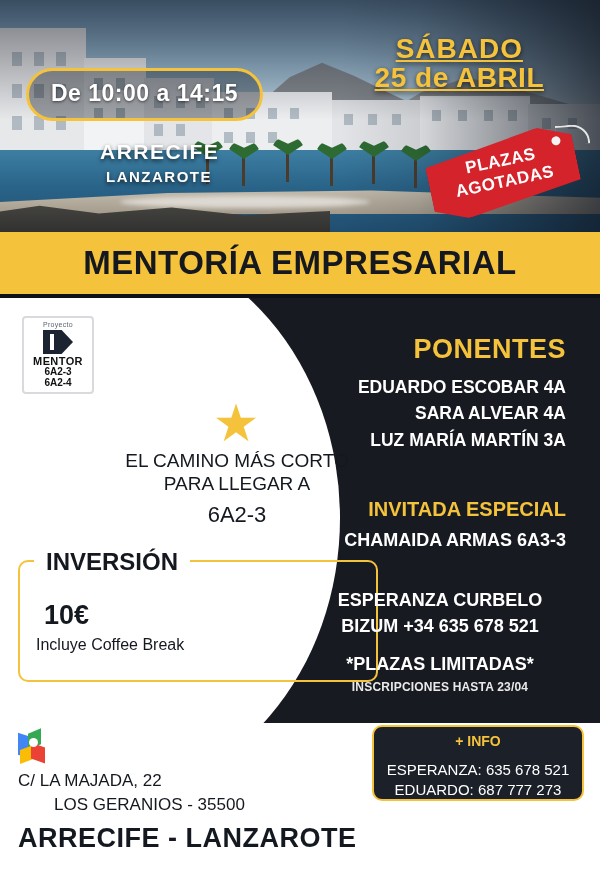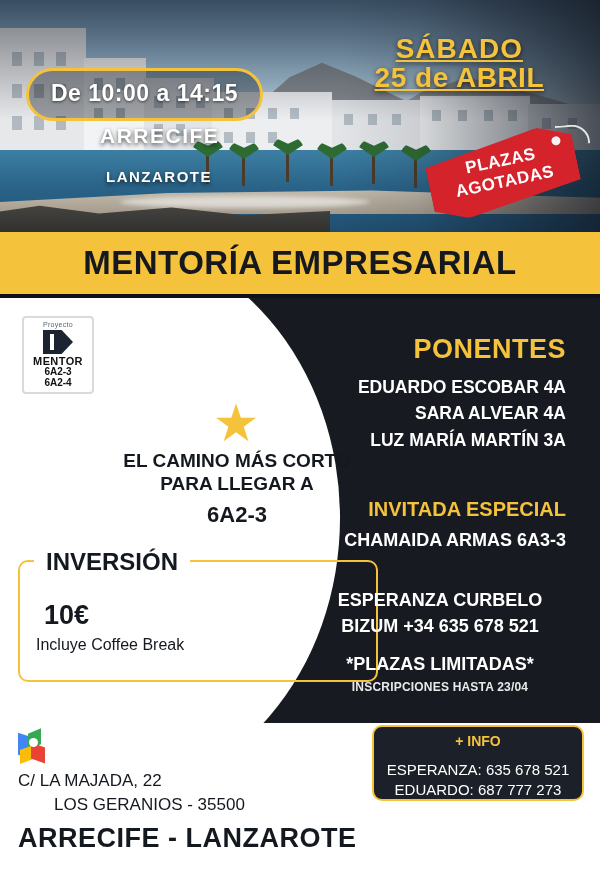--- a/index.html
+++ b/index.html
@@ -99,21 +99,21 @@
   .time-pill {
     position: absolute; left: 26px; top: 68px;
     border: 3px solid #f5c33b; border-radius: 28px;
     padding: 9px 22px 11px;
     color: #ffffff; font-weight: bold; font-size: 23px;
     letter-spacing: .5px;
     background: rgba(10,14,22,.35);
     text-shadow: 0 1px 3px rgba(0,0,0,.6);
   }
   .city {
-    position: absolute; left: 100px; top: 124px;
+    position: absolute; left: 100px; top: 140px;
     color:#ffffff; font-weight: bold; font-size: 21px; letter-spacing: 1.5px;
     text-shadow: 0 2px 4px rgba(0,0,0,.7);
   }
   .island {
     position: absolute; left: 106px; top: 168px;
     color:#ffffff; font-weight: bold; font-size: 15px; letter-spacing: 1.5px;
     text-shadow: 0 2px 4px rgba(0,0,0,.7);
   }
   .date-big {
     position: absolute; right: 56px; top: 34px; text-align: center;
@@ -196,21 +196,21 @@
   .logo-box .mentor { font-size: 11px; font-weight: bold; color:#111; letter-spacing:.4px; }
   .logo-box .codes { font-size: 10px; font-weight: bold; color:#111; line-height:1.05; }
 
   
   .star {
     position: absolute; left: 212px; top: 105px; width: 48px; height: 46px;
     color: #f5c33b; font-size: 52px; line-height: 40px; text-align: center;
   }
   .short-path {
     position: absolute; left: 82px; top: 152px; width: 310px;
-    text-align: center; color: #14181f; font-weight: bold;
+    text-align: center; color: #14181f; font-weight: normal;
     font-size: 19px; line-height: 1.2;
   }
   .short-path .code { display:block; margin-top:6px; font-size: 22px; }
 
   
   .ponentes-title {
     position: absolute; right: 34px; top: 36px;
     color: #f5c33b; font-weight: bold; font-size: 27px; letter-spacing: .5px;
     text-align: right;
   }

